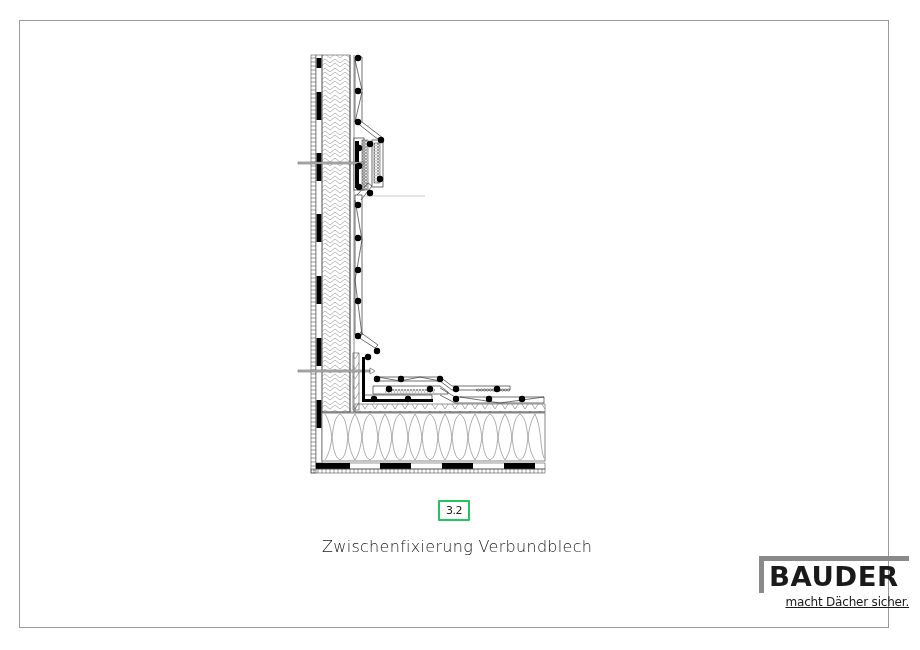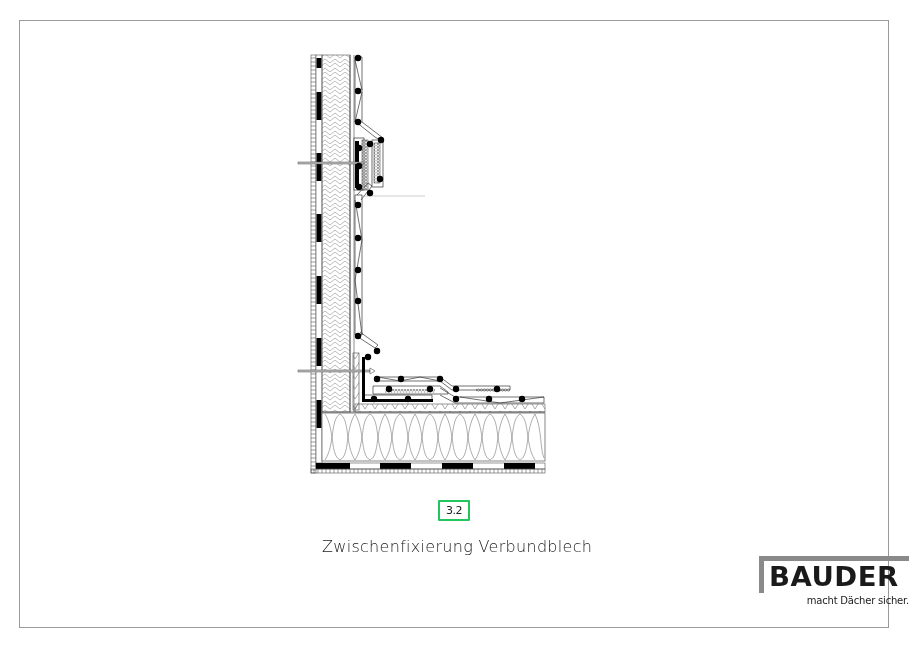--- a/index.html
+++ b/index.html
@@ -5,21 +5,21 @@
     html, body { margin: 0; padding: 0; background: #ffffff; }
     body { width: 920px; height: 650px; position: relative; overflow: hidden; font-family: "DejaVu Sans", sans-serif; }
     .frame { position: absolute; left: 19px; top: 20px; width: 870px; height: 608px; border: 1px solid #9a9a9a; box-sizing: border-box; }
     .drawing { position: absolute; left: 0; top: 0; }
     .detail-number { position: absolute; left: 438px; top: 500px; width: 28px; height: 17px; border: 2px solid #22c55e; border-radius: 1px; font-size: 11px; line-height: 17px; text-align: center; color: #222; font-family: "DejaVu Sans", sans-serif; letter-spacing: -0.5px; }
     .caption { position: absolute; left: 322px; top: 537px; font-size: 16px; color: #222; font-family: "DejaVu Sans", sans-serif; letter-spacing: 0.3px; font-weight: 300; }
     .logo { position: absolute; left: 715px; top: 556px; width: 152px; height: 50px; margin-left: 44px; }
     .logo-bar-top { position: absolute; left: 0; top: 0; width: 150px; height: 5px; background: #8a8a8a; }
     .logo-bar-left { position: absolute; left: 0; top: 0; width: 5px; height: 37px; background: #8a8a8a; }
     .logo-word { position: absolute; left: 10px; top: 5px; font-family: "DejaVu Sans", sans-serif; font-weight: bold; font-size: 27px; color: #1a1a1a; letter-spacing: 0.5px; line-height: 32px; transform: scaleX(1.02); transform-origin: left; }
-    .logo-slogan { position: absolute; right: 2px; top: 39px; font-family: "DejaVu Sans", sans-serif; font-size: 10px; color: #1a1a1a; white-space: nowrap; letter-spacing: -0.2px; }
+    .logo-slogan { position: absolute; right: 2px; top: 39px; font-family: "DejaVu Sans", sans-serif; font-size: 12px; color: #1a1a1a; white-space: nowrap; letter-spacing: -0.2px; text-decoration: underline; }
   </style>
 </head>
 <body>
 
 <div class="frame"></div>
 
 <svg class="drawing" width="920" height="650" viewBox="0 0 920 650" xmlns="http://www.w3.org/2000/svg">
   <defs>
     <pattern id="hatchTick" width="4" height="4" patternUnits="userSpaceOnUse">
       <line x1="0" y1="2" x2="4" y2="2" stroke="#555" stroke-width="0.6"></line>

